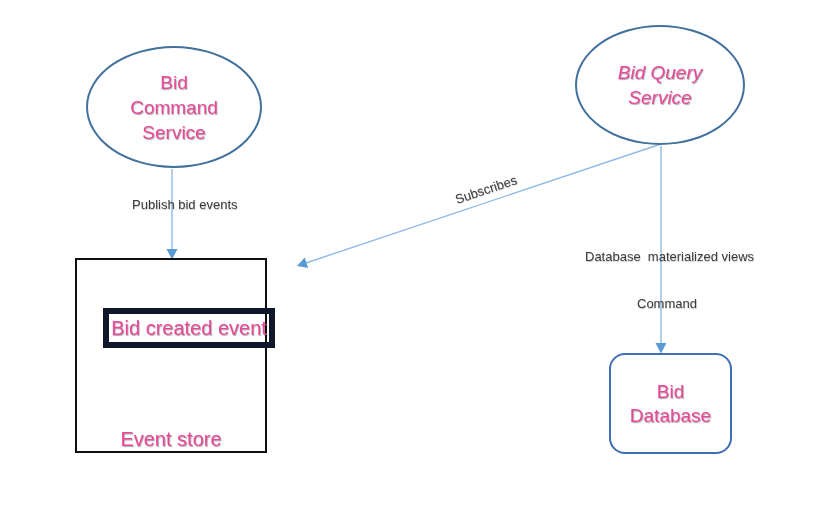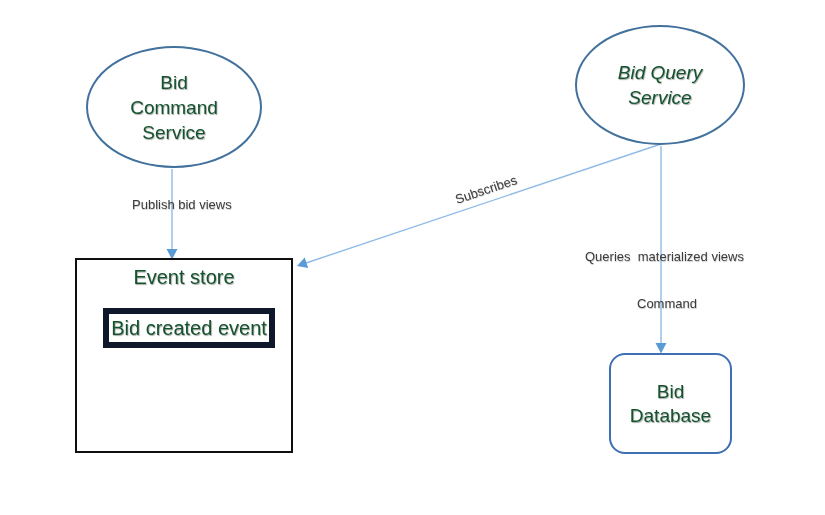--- a/index.html
+++ b/index.html
@@ -35,39 +35,39 @@
     z-index: 2;
     display: flex;
     align-items: center;
     justify-content: center;
     text-align: center;
     box-sizing: border-box;
     background: transparent;
   }
   .node-label {
     white-space: pre-line;
-    color: #14532d;
+    color: #ec4899;
     text-shadow: 0.8px 1px 1px rgba(0,0,0,0.35);
   }
   .ellipse {
     border: 2px solid #41719c;
     border-radius: 50%;
   }
   #node-bid-command-service {
     left: 86px; top: 46px; width: 176px; height: 122px;
   }
   #node-bid-command-service .node-label { font-size: 19px; line-height: 25px; }
   #node-bid-query-service {
     left: 575px; top: 25px; width: 170px; height: 120px;
   }
   #node-bid-query-service .node-label { font-size: 19px; line-height: 25px; font-style: italic; }
   #node-event-store {
-    left: 75px; top: 258px; width: 218px; height: 195px;
+    left: 75px; top: 258px; width: 192px; height: 195px;
     border: 2px solid #0f0f0f;
-    align-items: flex-start;
+    align-items: flex-end;
     padding-top: 5px;
   }
   #node-event-store .node-label { font-size: 20px; line-height: 24px; }
   #node-bid-created-event {
     left: 103px; top: 308px; width: 172px; height: 40px;
     border: 6px solid #0f172a;
     z-index: 3;
   }
   #node-bid-created-event .node-label { font-size: 20px; line-height: 22px; }
   #node-bid-database {
@@ -128,21 +128,21 @@
 
   <div class="node" id="node-bid-created-event">
     <span class="node-label">Bid created event</span>
   </div>
 
   <div class="node" id="node-bid-database">
     <span class="node-label">Bid
 Database</span>
   </div>
 
-  <div class="edge-label" id="label-publish">Publish bid views</div>
+  <div class="edge-label" id="label-publish">Publish bid events</div>
 
   <div class="edge-label" id="label-subscribes">Subscribes</div>
 
-  <div class="edge-label" id="label-updates">Queries  materialized views</div>
+  <div class="edge-label" id="label-updates">Database  materialized views</div>
 
   <div class="edge-label" id="label-queries">Command</div>
 
 </div>
 
 </body></html>

